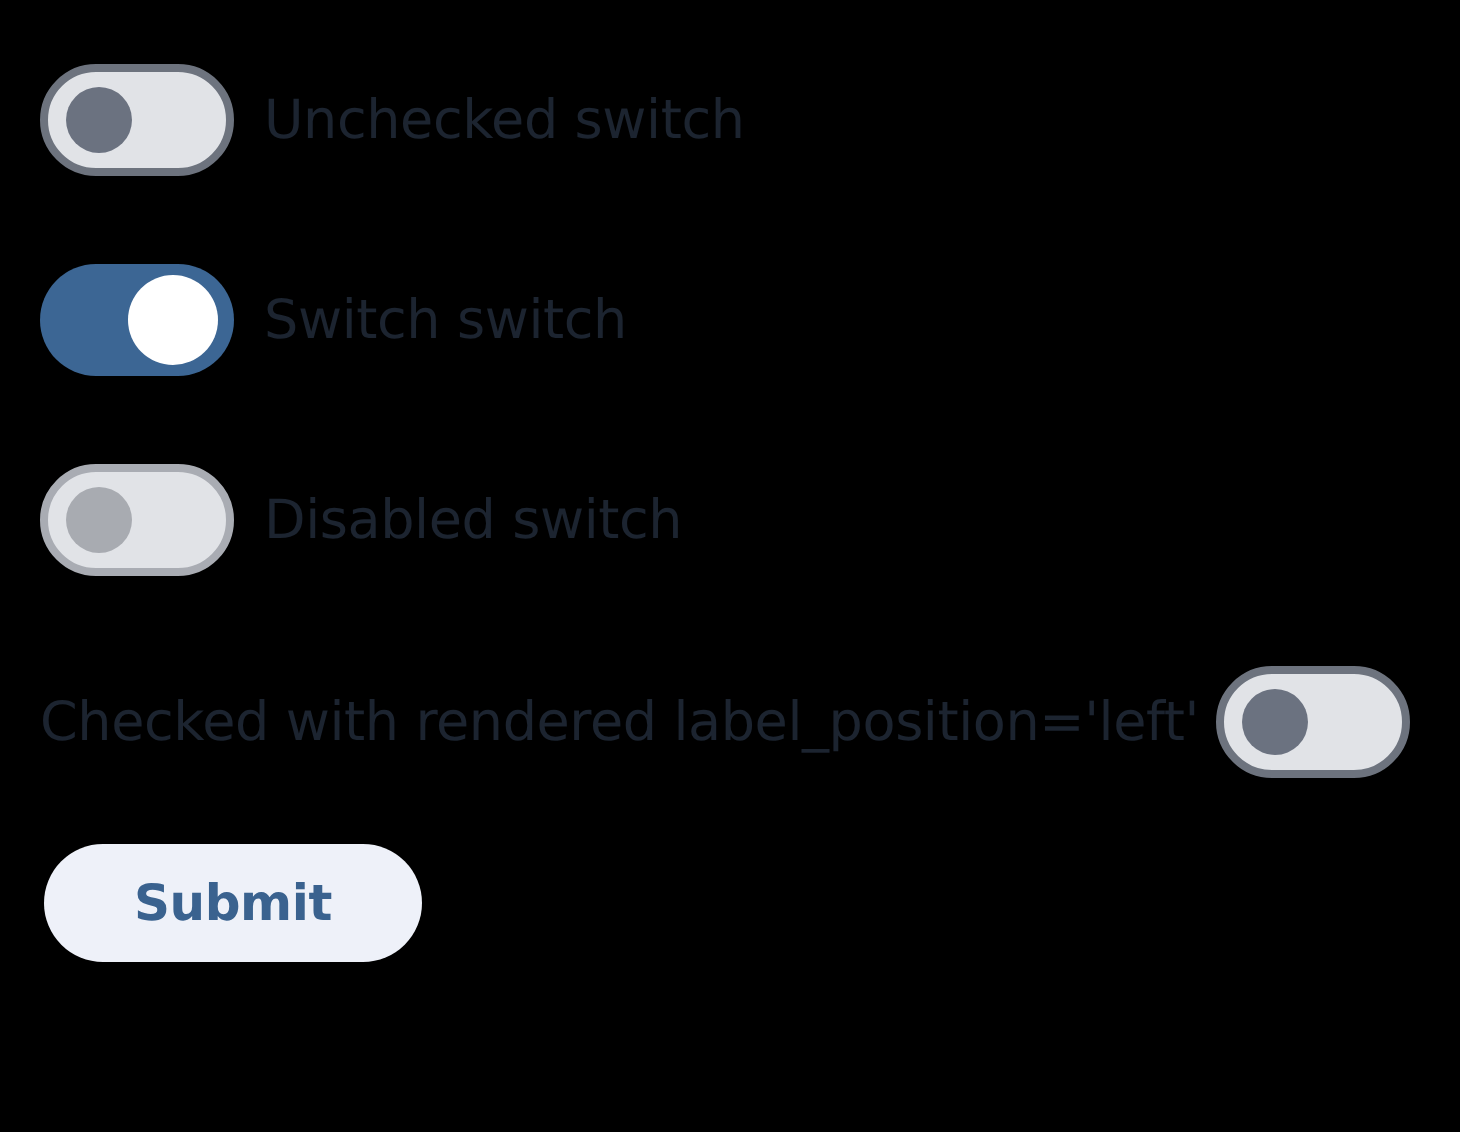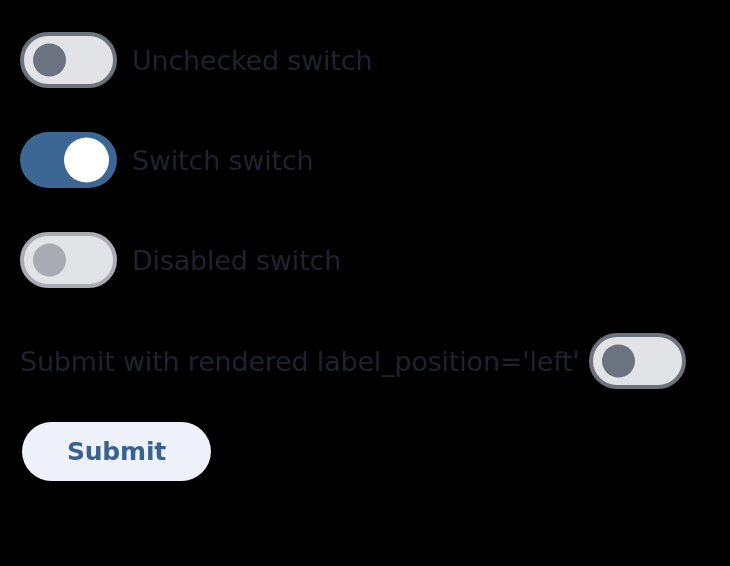--- a/index.html
+++ b/index.html
@@ -144,21 +144,21 @@
   </div>
 
   <div class="switch-row right-label-row" id="row-disabled">
     <div class="switch disabled" id="disabled-switch" role="switch" aria-checked="false" aria-disabled="true">
       <span class="thumb"></span>
     </div>
     <span class="switch-label">Disabled switch</span>
   </div>
 
   <div class="switch-row left-label-row" id="row-leftlabel">
-    <span class="switch-label left-side">Submit with rendered label_position='left'</span>
+    <span class="switch-label left-side">Checked with rendered label_position='left'</span>
     <div class="switch off" id="left-label-switch" role="switch" aria-checked="false">
       <span class="thumb"></span>
     </div>
   </div>
 
   <button class="submit-button">Submit</button>
 
 </div>
 
 </body></html>

